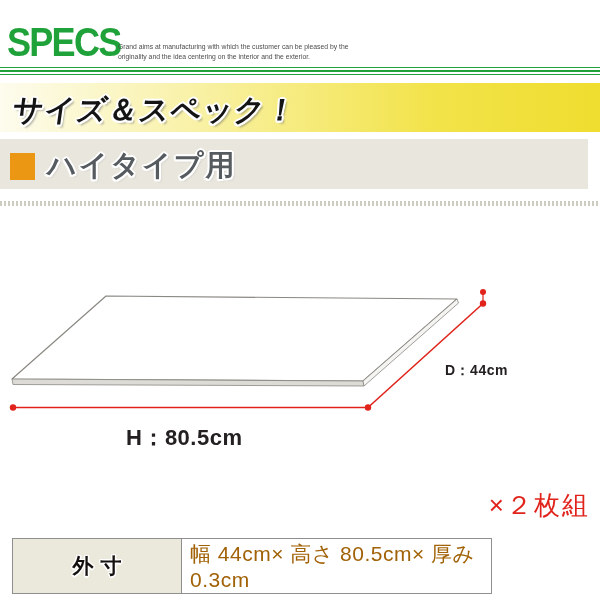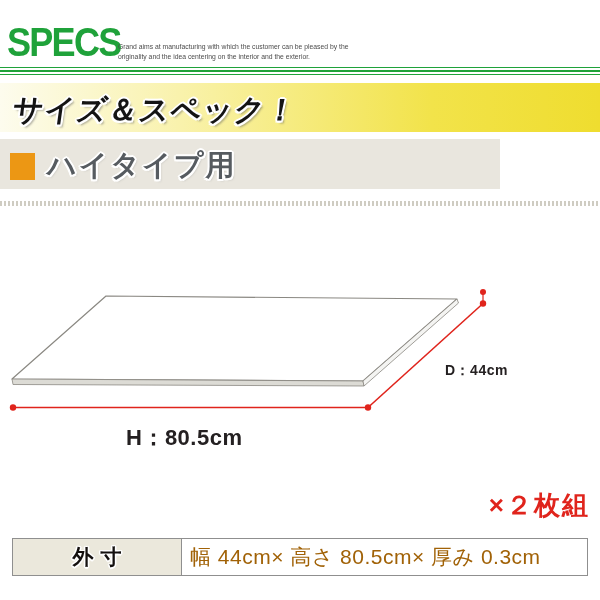--- a/index.html
+++ b/index.html
@@ -29,21 +29,21 @@
   }
   .banner-text {
     position:absolute; left:10px; top:7px;
     font-size:30px; font-weight:bold; color:#141414;
     transform:skewX(-8deg); transform-origin:left bottom; letter-spacing:1px;
     text-shadow:-2px 0 0 #fff,2px 0 0 #fff,0 -2px 0 #fff,0 2px 0 #fff,
       -1.5px -1.5px 0 #fff,1.5px -1.5px 0 #fff,-1.5px 1.5px 0 #fff,1.5px 1.5px 0 #fff,
       3px 3px 2px rgba(90,90,90,0.45);
   }
   
-  .section-strip { position:absolute; left:0; top:128px; width:500px; height:50px; background:#e9e6de; }
+  .section-strip { position:absolute; left:0; top:128px; width:588px; height:50px; background:#e9e6de; }
   .bullet { position:absolute; left:10px; top:14px; width:25px; height:27px; background:#ec9714; }
   .section-title {
     position:absolute; left:47px; top:7px;
     font-size:29px; font-weight:bold; color:#565b60; letter-spacing:2px;
     text-shadow:-2px 0 0 #fff,2px 0 0 #fff,0 -2px 0 #fff,0 2px 0 #fff,
       -1.5px -1.5px 0 #fff,1.5px -1.5px 0 #fff,-1.5px 1.5px 0 #fff,1.5px 1.5px 0 #fff,
       2px 2px 2px rgba(120,120,120,0.35);
   }
   .dotted {
     position:absolute; left:0; top:190px; width:600px; height:5px;
@@ -51,25 +51,25 @@
   }
   
   .diagram { position:absolute; left:0; top:258px; width:600px; height:200px; }
   .dim-label { position:absolute; color:#242021; font-weight:600; letter-spacing:0.5px; white-space:nowrap; }
   .dim-t { left:491px; top:273px; font-size:22px; }
   .dim-d { left:445px; top:351px; font-size:14px; }
   .dim-h { left:126px; top:412px; font-size:22px; }
   
   .qty {
     position:absolute; right:10px; top:477px;
-    font-size:26px; font-weight:bold; color:#e0241c; letter-spacing:2px; white-space:nowrap;
+    font-size:26px; font-weight:normal; color:#e0241c; letter-spacing:2px; white-space:nowrap;
   }
   
   .spec {
-    position:absolute; left:12px; top:527px; width:576px; height:38px;
+    position:absolute; left:12px; top:527px; width:480px; height:38px;
     border-collapse:collapse; table-layout:fixed;
   }
   .spec th, .spec td { border:1px solid #8f8f8f; font-size:21px; vertical-align:middle; }
   .spec th {
     width:166px; background:#ebe8dc; font-weight:bold; color:#14100f;
     letter-spacing:7px; text-indent:7px; text-align:center;
     text-shadow:-1.5px 0 0 #fff,1.5px 0 0 #fff,0 -1.5px 0 #fff,0 1.5px 0 #fff,
       -1px -1px 0 #fff,1px -1px 0 #fff,-1px 1px 0 #fff,1px 1px 0 #fff;
   }
   .spec td { padding-left:8px; color:#a16207; letter-spacing:0.5px; background:#ffffff; }

